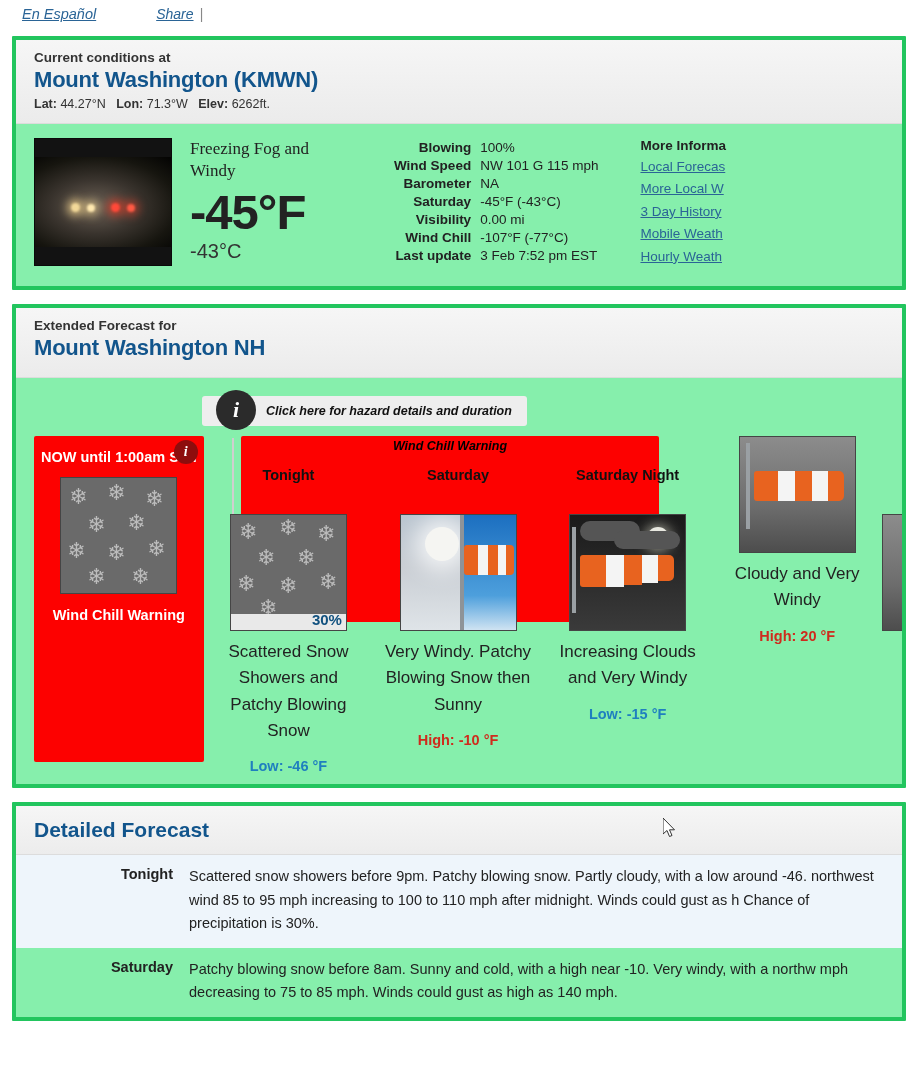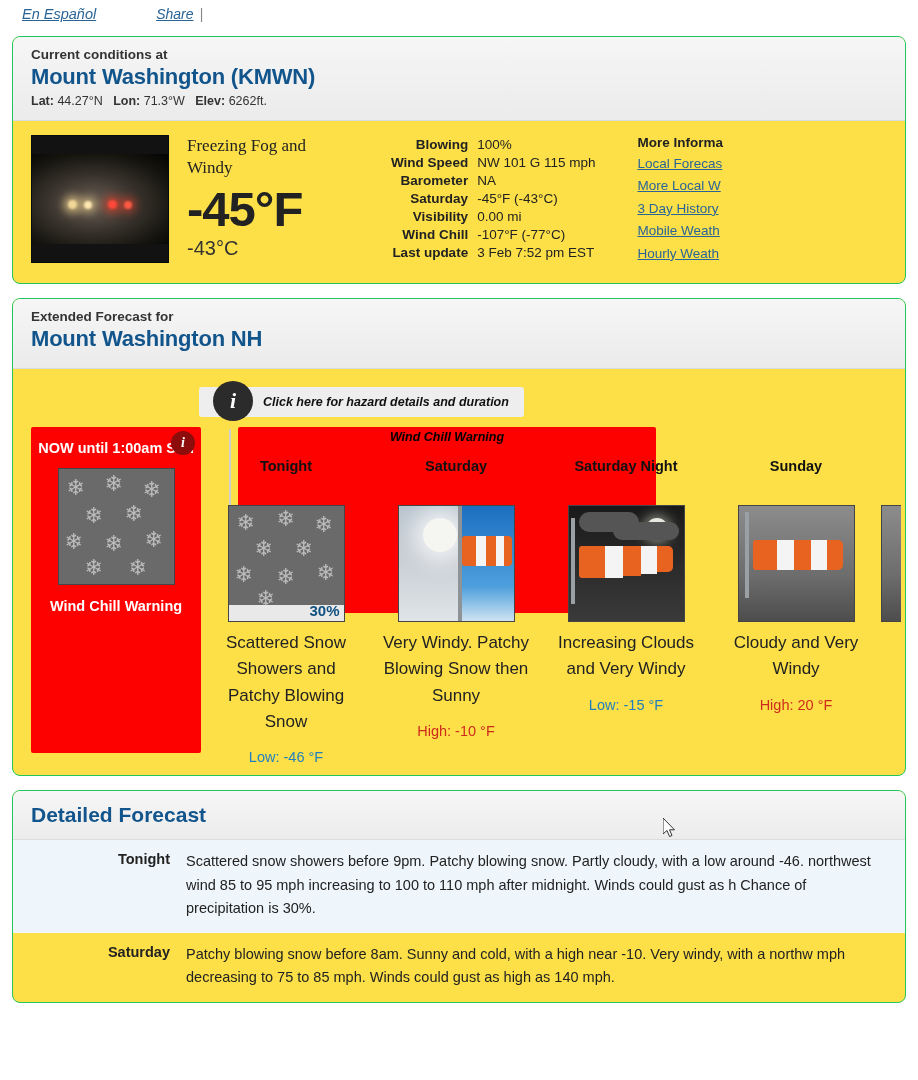--- a/index.html
+++ b/index.html
@@ -25,23 +25,23 @@
     font-style: italic;
   }
   .topbar a { text-decoration: underline; }
   .en-espanol { font-size: 14.5px; }
   .share-wrap { display: flex; align-items: center; gap: 6px; }
   .share-sep { color: #888; }
 
   
   .panel {
     margin: 0 12px 14px 12px;
-    border: 1px solid #22c55e;
-    border-radius: 8px;
-    background: #fde047;
+    border: 4px solid #22c55e;
+    border-radius: 1px;
+    background: #86efac;
     overflow: hidden;
   }
   .panel-head {
     background: linear-gradient(#f6f6f6, #ebebeb);
     border-bottom: 1px solid #dcdcdc;
     padding: 10px 18px 12px 18px;
   }
   .panel-head .sub {
     font-size: 13.5px;
     font-weight: bold;
@@ -189,21 +189,21 @@
   .thumb {
     width: 117px; height: 117px; margin: 0 auto;
     border: 1px solid rgba(0,0,0,.18);
     position: relative; overflow: hidden; background: #555;
   }
   .desc {
     font-size: 17px; color: #222; line-height: 1.55;
     margin-top: 8px; padding: 0 8px;
   }
   .temp {
-    font-size: 14.5px; font-weight: normal; margin-top: 14px;
+    font-size: 14.5px; font-weight: bold; margin-top: 14px;
   }
   .temp.low { color: #1f7fbf; }
   .temp.high { color: #cf2b1d; }
 
   
   .snowflakes {
     width: 100%; height: 100%;
     background: #6a6a6a;
     position: relative;
   }
@@ -473,21 +473,20 @@
               <div class="seg" style="left:62px;width:16px;height:28px;background:#f4f4f4;"></div>
               <div class="seg" style="left:78px;width:16px;height:26px;background:#e8631f;border-radius:0 5px 5px 0;"></div>
             </div>
           </div>
         </div>
         <div class="desc">Increasing Clouds and Very Windy</div>
         <div class="temp low">Low: -15 °F</div>
       </div>
 
       <div class="day-col">
-        <div class="day-name">Sunday</div>
         <div class="thumb">
           <div class="gray-sky">
             <div class="windsock" style="left:14px;top:34px;width:92px;height:30px;">
               <div class="mast"></div>
               <div class="seg" style="left:0;width:24px;background:#e8631f;border-radius:3px 0 0 3px;"></div>
               <div class="seg" style="left:24px;width:17px;background:#f4f4f4;"></div>
               <div class="seg" style="left:41px;width:17px;background:#e8631f;"></div>
               <div class="seg" style="left:58px;width:16px;background:#f4f4f4;"></div>
               <div class="seg" style="left:74px;width:16px;background:#e8631f;border-radius:0 5px 5px 0;"></div>
             </div>

